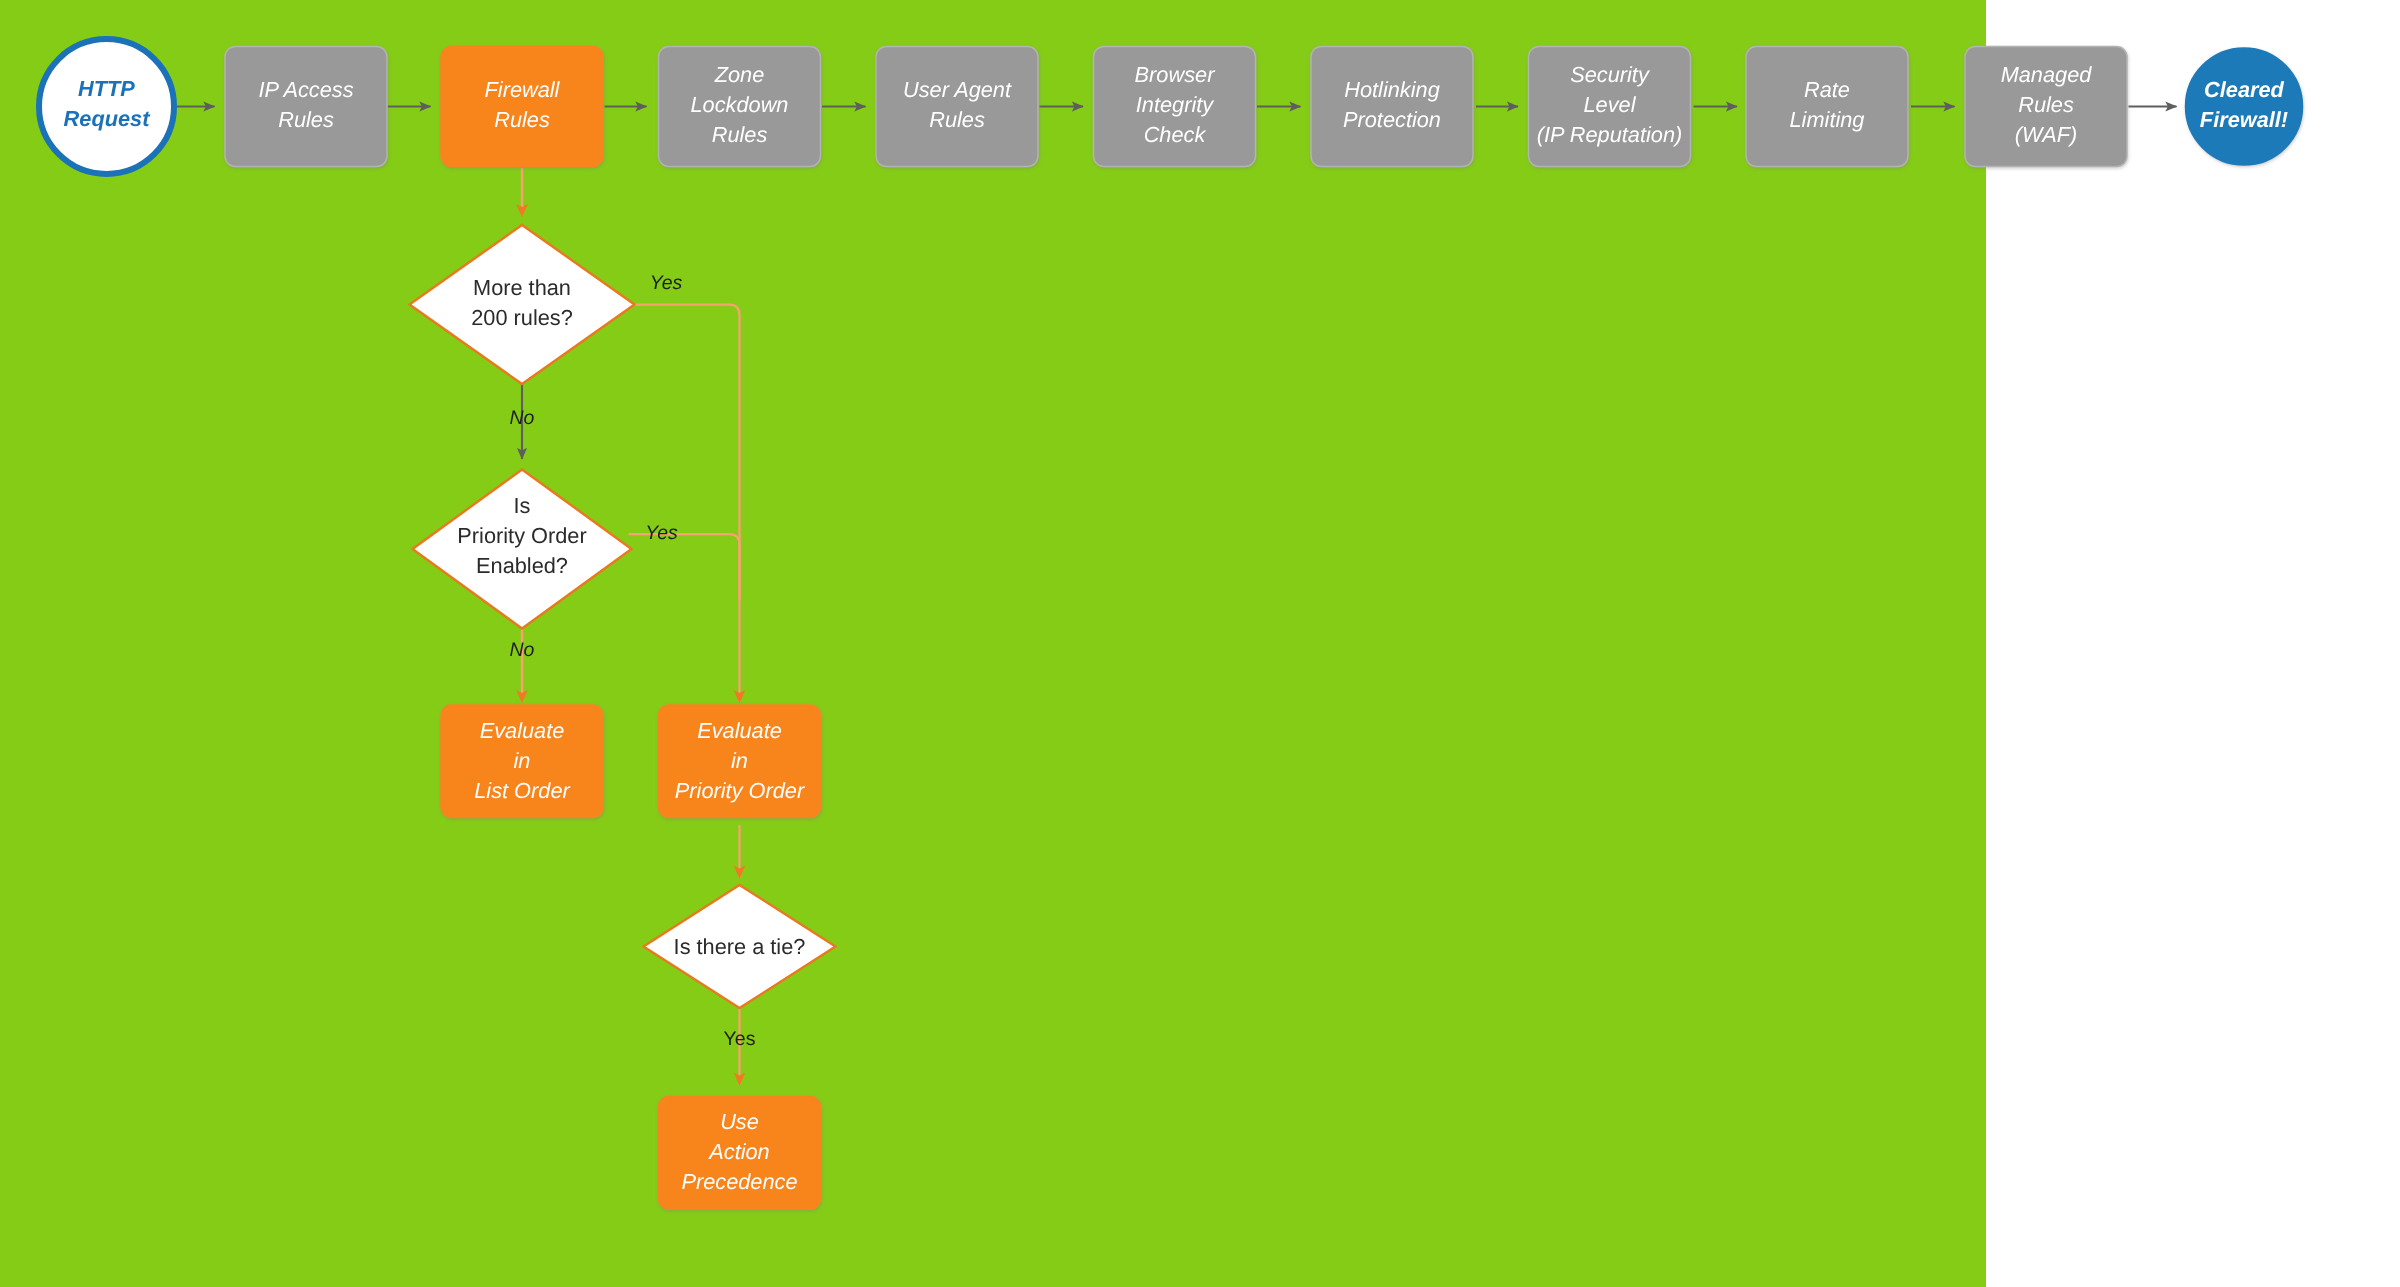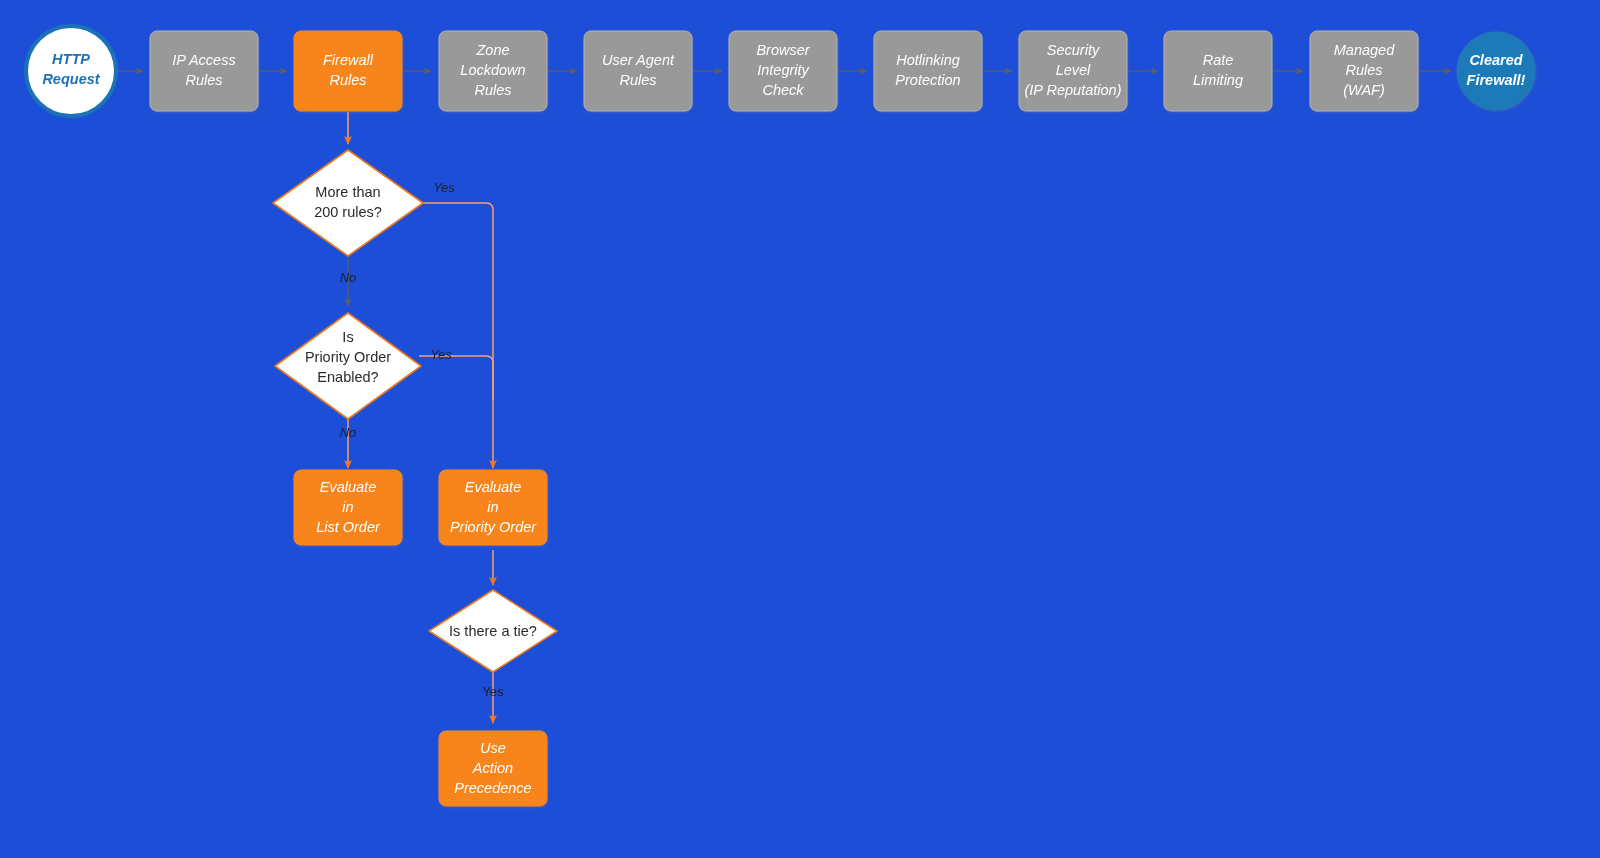--- a/index.html
+++ b/index.html
@@ -8,23 +8,23 @@
     background: #ffffff;
   }
   body {
     width: 1600px;
     height: 858px;
     font-family: "Liberation Sans", sans-serif;
     overflow: hidden;
   }
   #diagram-root {
     position: relative;
-    width: 1600px;
+    width: 1324px;
     height: 858px;
-    background: #1d4ed8;
+    background: #84cc16;
   }
   svg.flow-canvas {
     position: absolute;
     top: 0;
     left: 0;
     width: 1600px;
     height: 858px;
     display: block;
   }
   .node-label {

